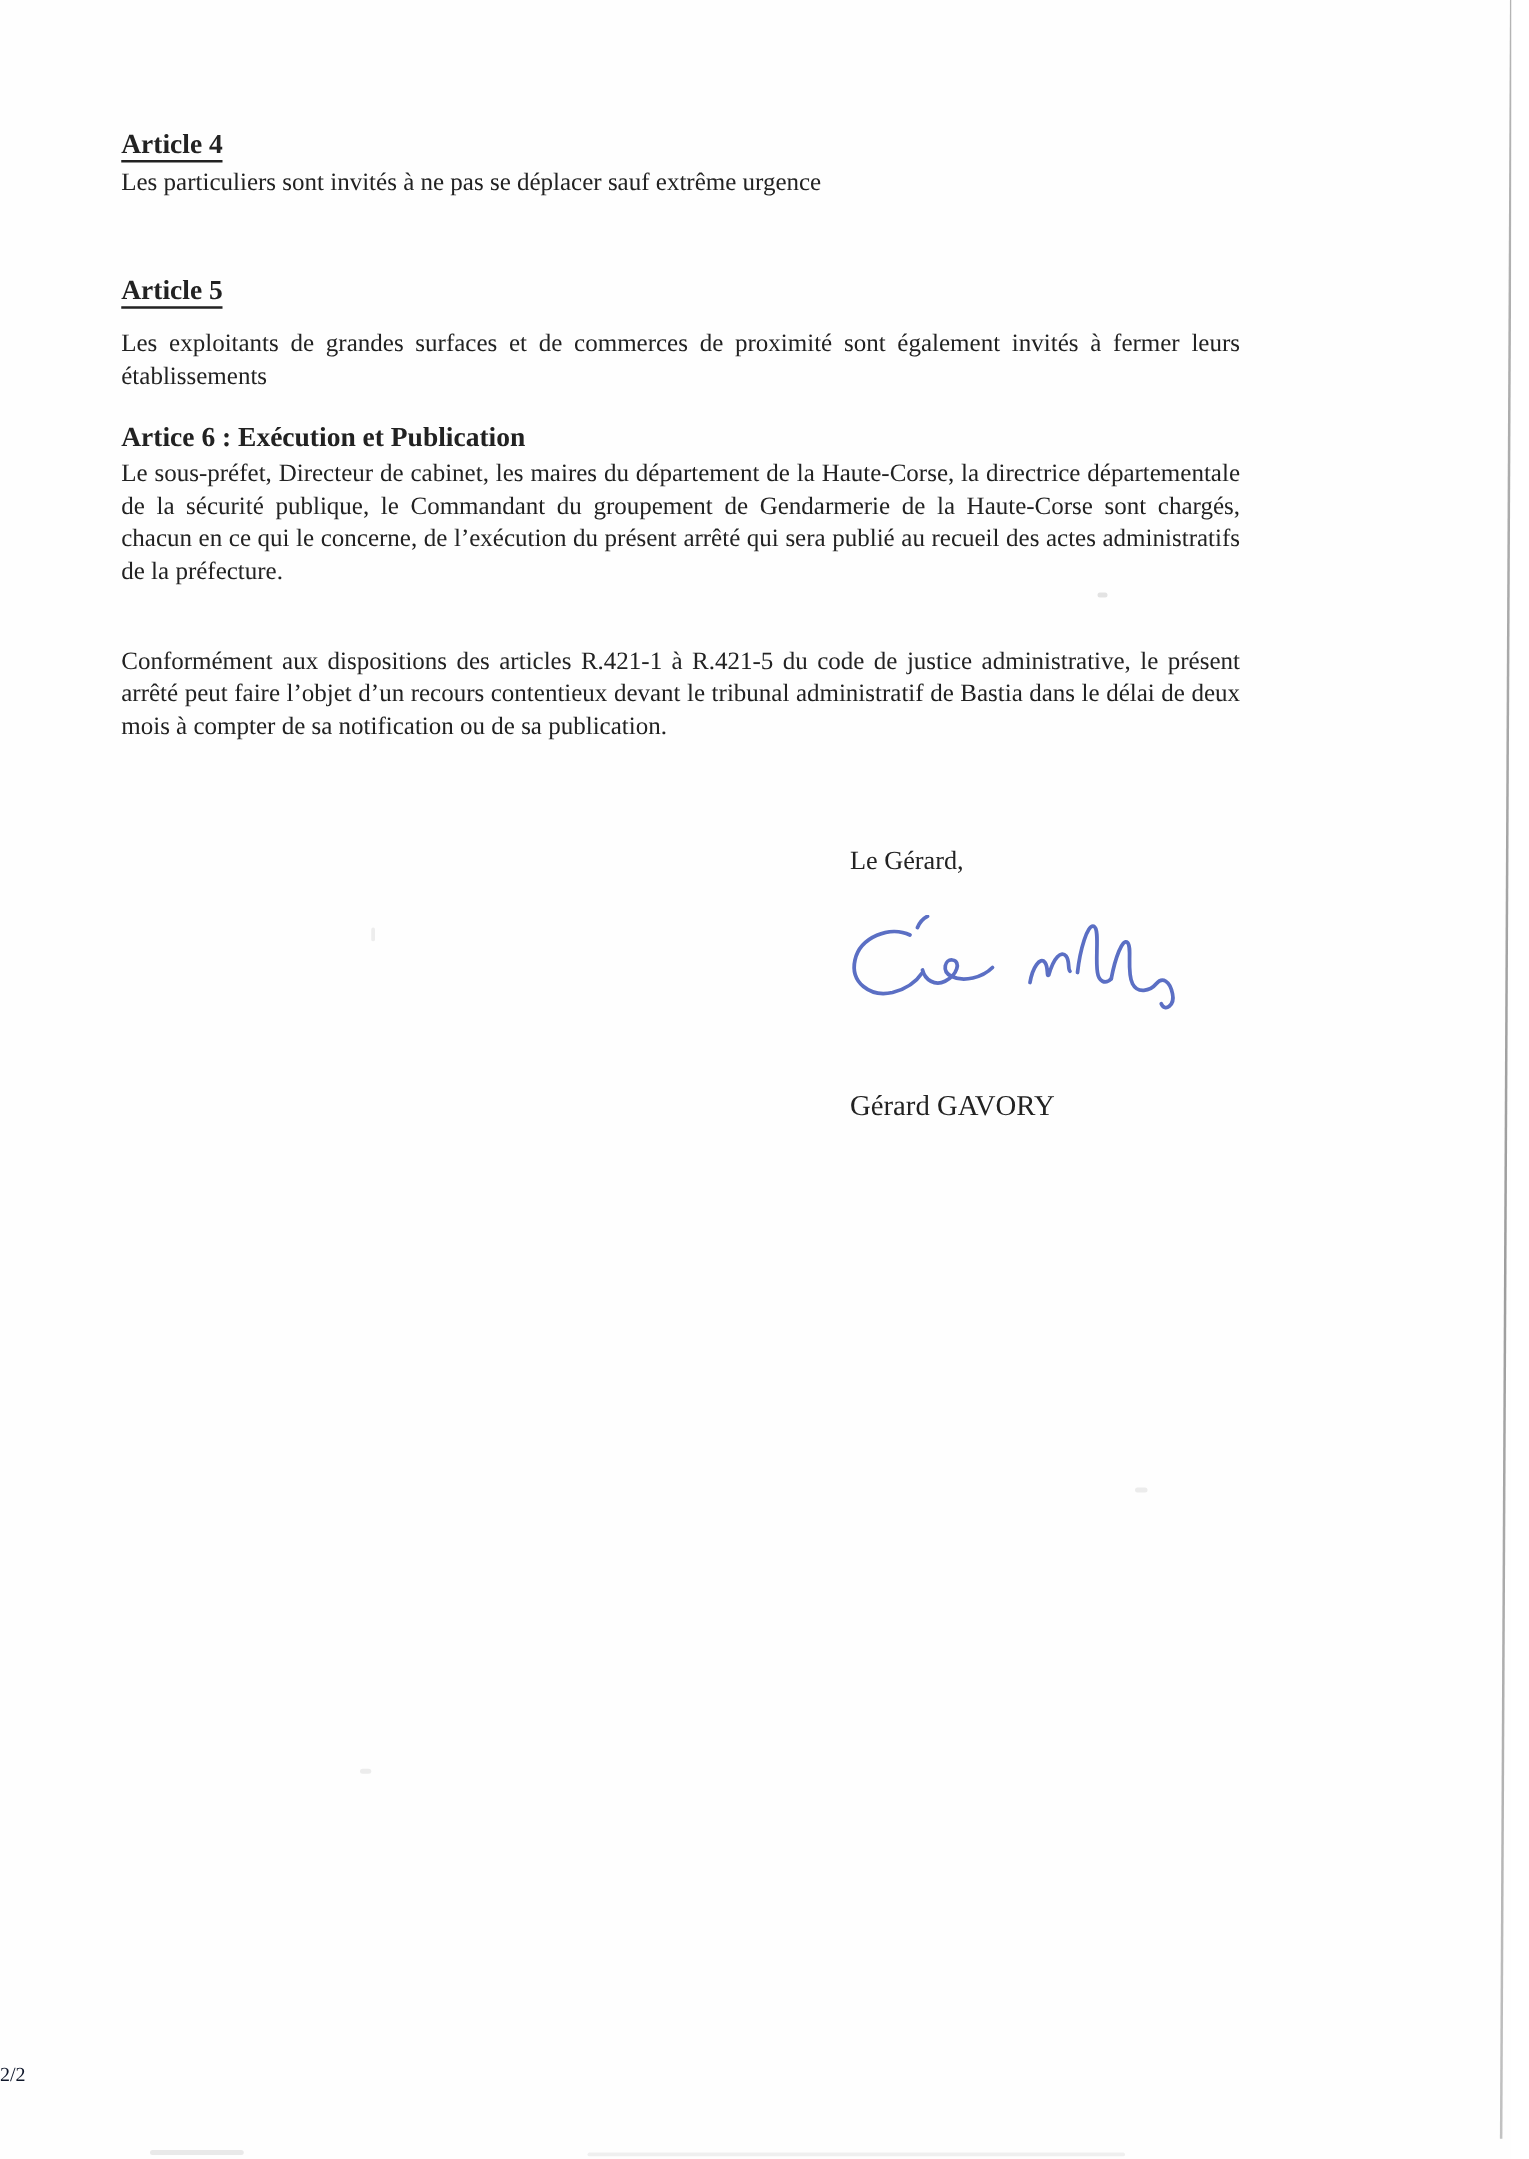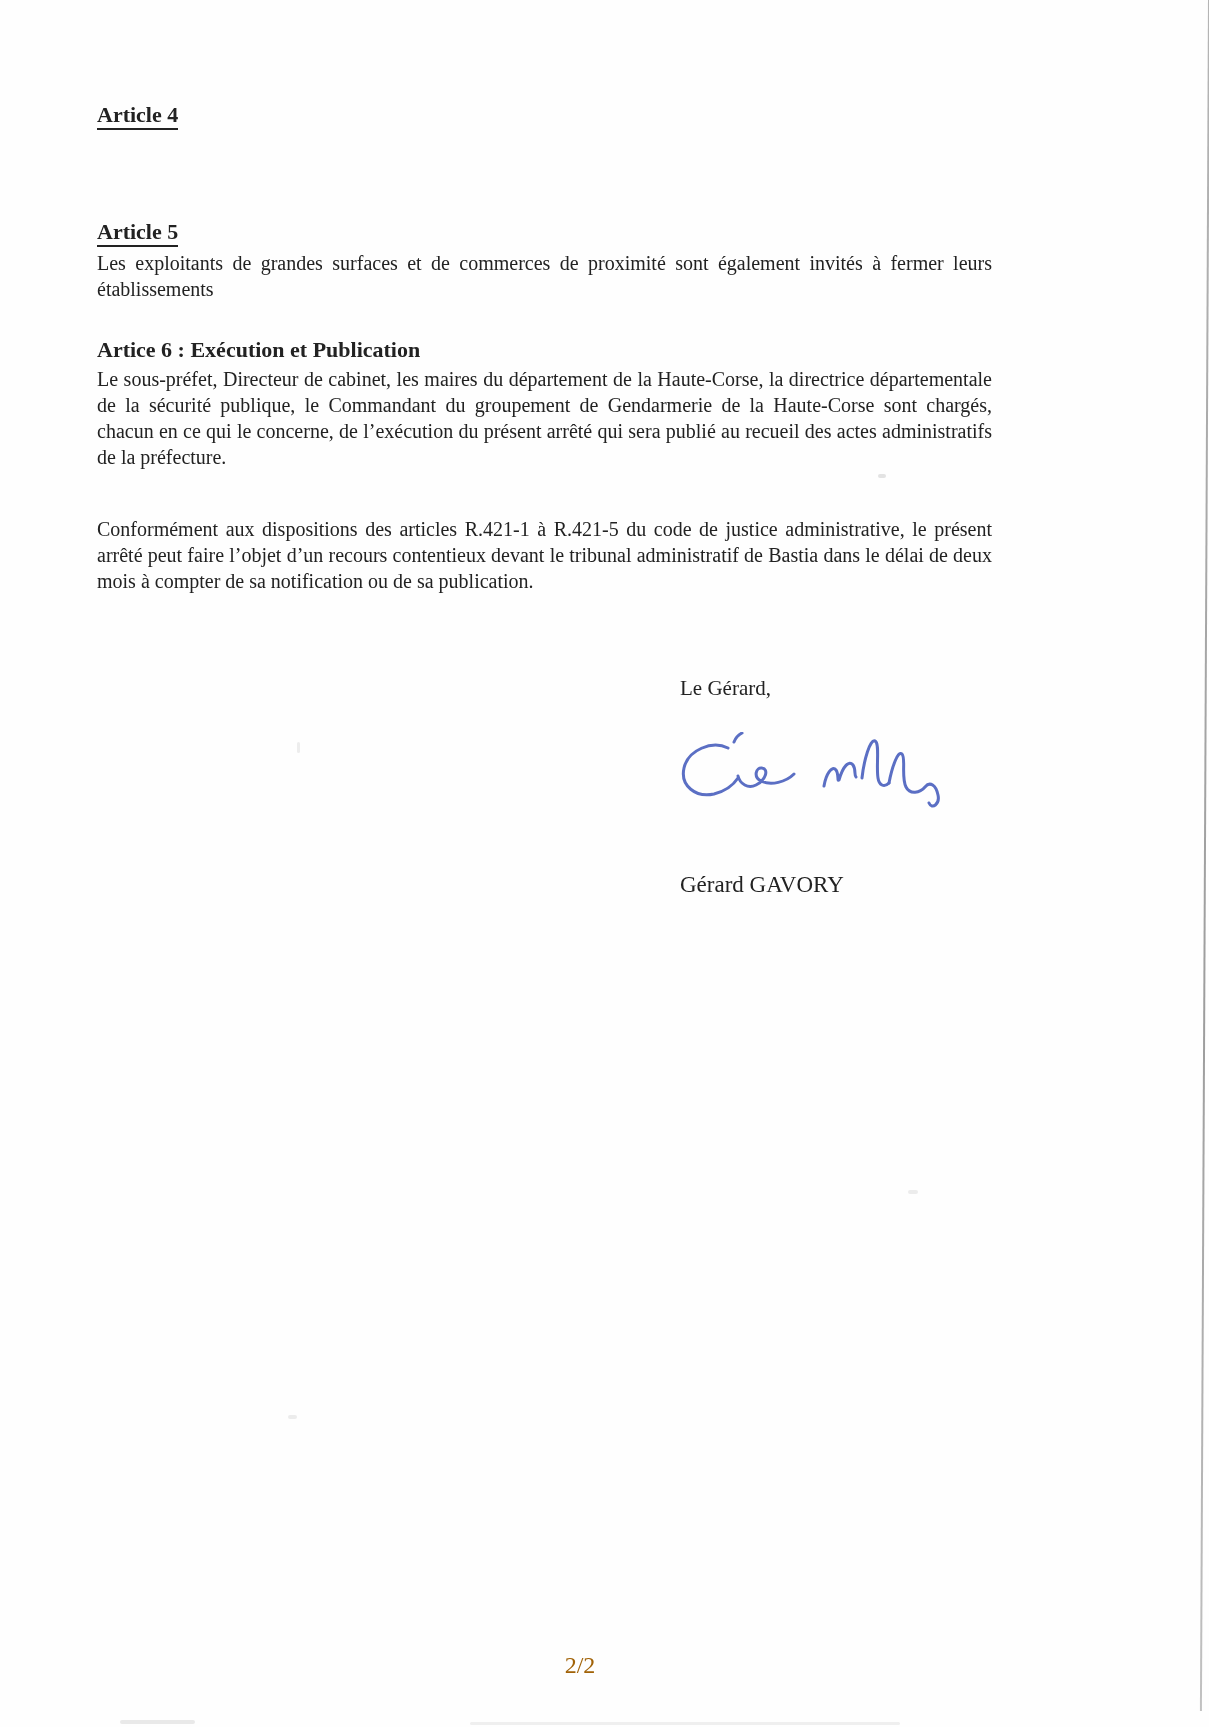--- a/index.html
+++ b/index.html
@@ -26,21 +26,21 @@
   }
   .bodytext{
     font-size:20px;line-height:26px;
     text-align:justify;
   }
   .accent{color:var(--accent-red);}
   .sig-title{position:absolute;left:680px;top:676px;font-size:21px;}
   .sig-name{position:absolute;left:680px;top:872px;font-size:23px;}
   .signature-svg{position:absolute;left:648px;top:732px;width:300px;height:90px;}
   .signature-svg path{fill:none;stroke:var(--ink);stroke-width:3;stroke-linecap:round;stroke-linejoin:round;}
-  .page-number{position:absolute;left:0;top:1652px;width:1160px;text-align:center;font-size:24px;color:#a16207;}
+  .page-number{position:absolute;left:0;top:1652px;width:1160px;text-align:left;font-size:16px;color:#0f172a;}
   
   .scan-edge-strip{position:absolute;left:1210px;top:0;width:13px;height:1727px;
     background:linear-gradient(to right,#ececec,#f8f8f8);}
   .scan-edge-line{position:absolute;left:1208px;top:-4px;width:2px;height:1715px;
     background:linear-gradient(to bottom,#b5b5b5,#9d9d9d 60%,#c2c2c2);
     transform:rotate(0.27deg);transform-origin:top center;}
   .noise{position:absolute;background:#e3e3e3;border-radius:2px;}
   .n1{left:878px;top:474px;width:8px;height:4px;}
   .n2{left:297px;top:742px;width:3px;height:11px;background:#ededed;}
   .n3{left:908px;top:1190px;width:10px;height:4px;background:#ececec;}
@@ -49,25 +49,26 @@
   .n6{left:470px;top:1722px;width:430px;height:3px;background:#efefef;}
   .n7{left:1213px;top:1688px;width:10px;height:39px;background:#e7e7e7;}
 </style>
 </head>
 <body>
 
 <div class="page">
 
   <div class="textcol" style="top:101px;">
     <div class="heading"><span class="u">Article 4</span></div>
+    <div class="bodytext" style="margin-top:4px;">Les particuliers sont invités à ne pas se déplacer sauf extrême urgence</div>
   </div>
 
   <div class="textcol" style="top:218px;">
     <div class="heading"><span class="u">Article 5</span></div>
-    <div class="bodytext" style="margin-top:4px;">Les exploitants de grandes surfaces et de commerces de proximité sont également invités à fermer leurs établissements</div>
+    <div class="bodytext" style="margin-top:16px;">Les exploitants de grandes surfaces et de commerces de proximité sont également invités à fermer leurs établissements</div>
   </div>
 
   <div class="textcol" style="top:336px;">
     <div class="heading">Artice 6 : Exécution et Publication</div>
     <div class="bodytext" style="margin-top:2px;">Le sous-préfet, Directeur de cabinet, les maires du département de la Haute-Corse, la directrice départementale de la sécurité publique, le Commandant du groupement de Gendarmerie de la Haute-Corse sont chargés, chacun en ce qui le concerne, de l’exécution du présent arrêté qui sera publié au recueil des actes administratifs de la préfecture.</div>
   </div>
 
   <div class="textcol" style="top:514px;">
     <div class="bodytext" style="margin-top:2px;">Conformément aux dispositions des articles R.421-1 à R.421-5 du code de justice administrative, le présent arrêté peut faire l’objet d’un recours contentieux devant le tribunal administratif de Bastia dans le délai de deux mois à compter de sa notification ou de sa publication.</div>
   </div>

